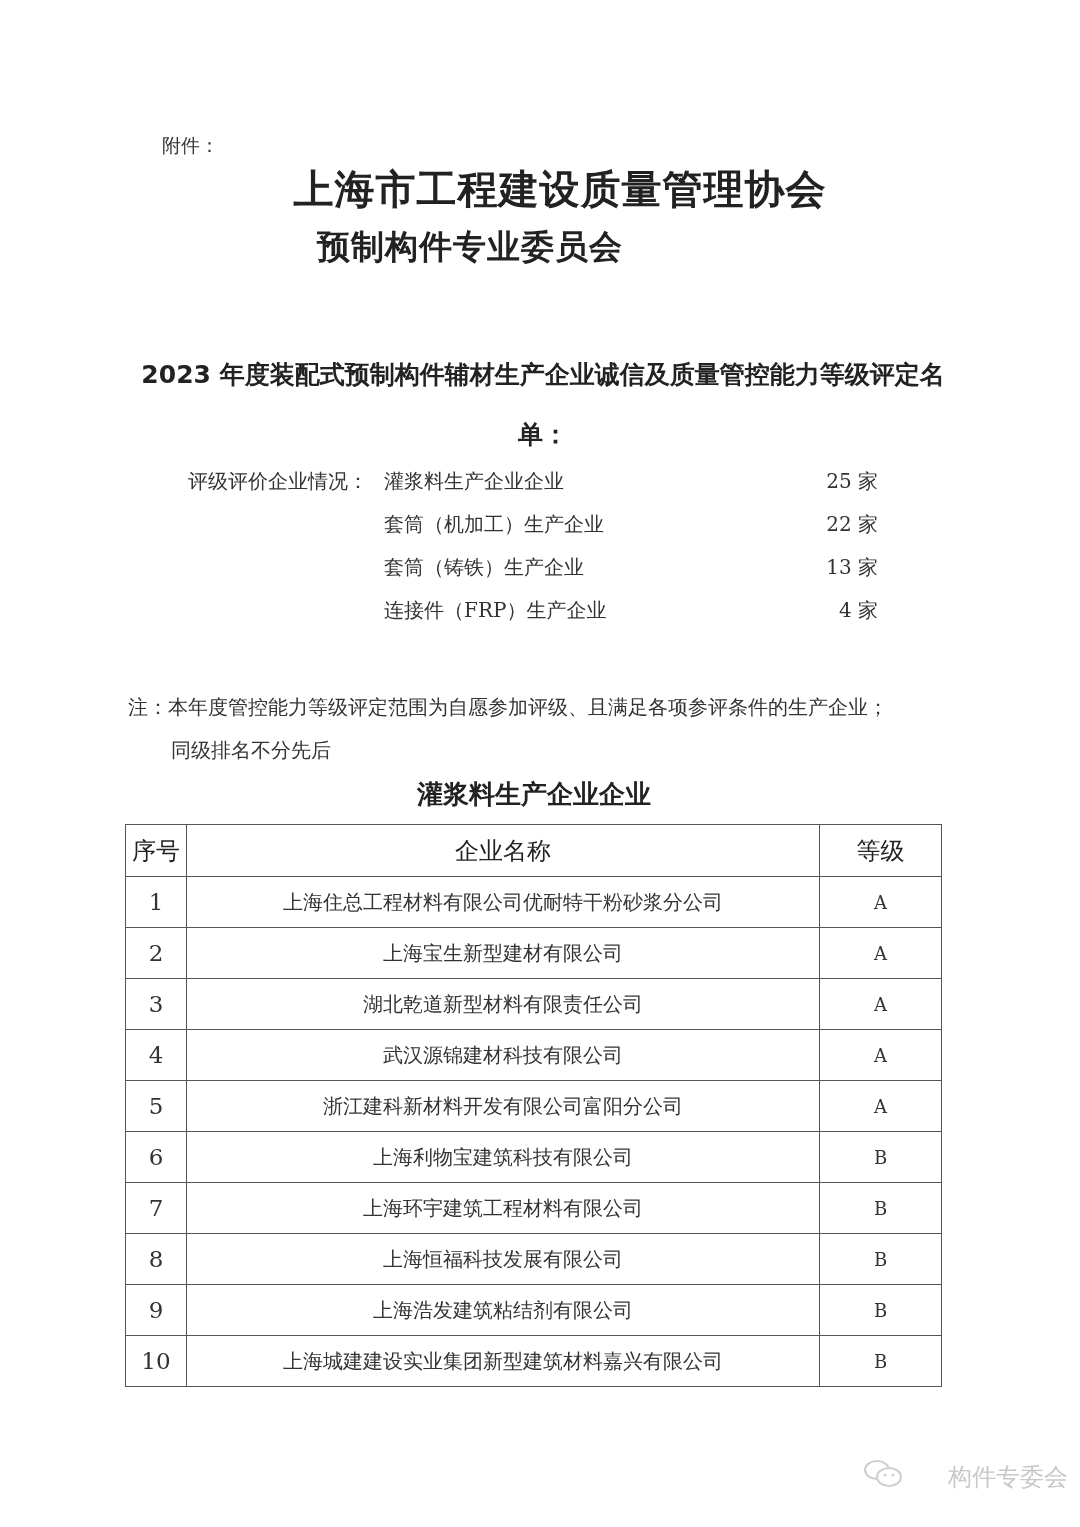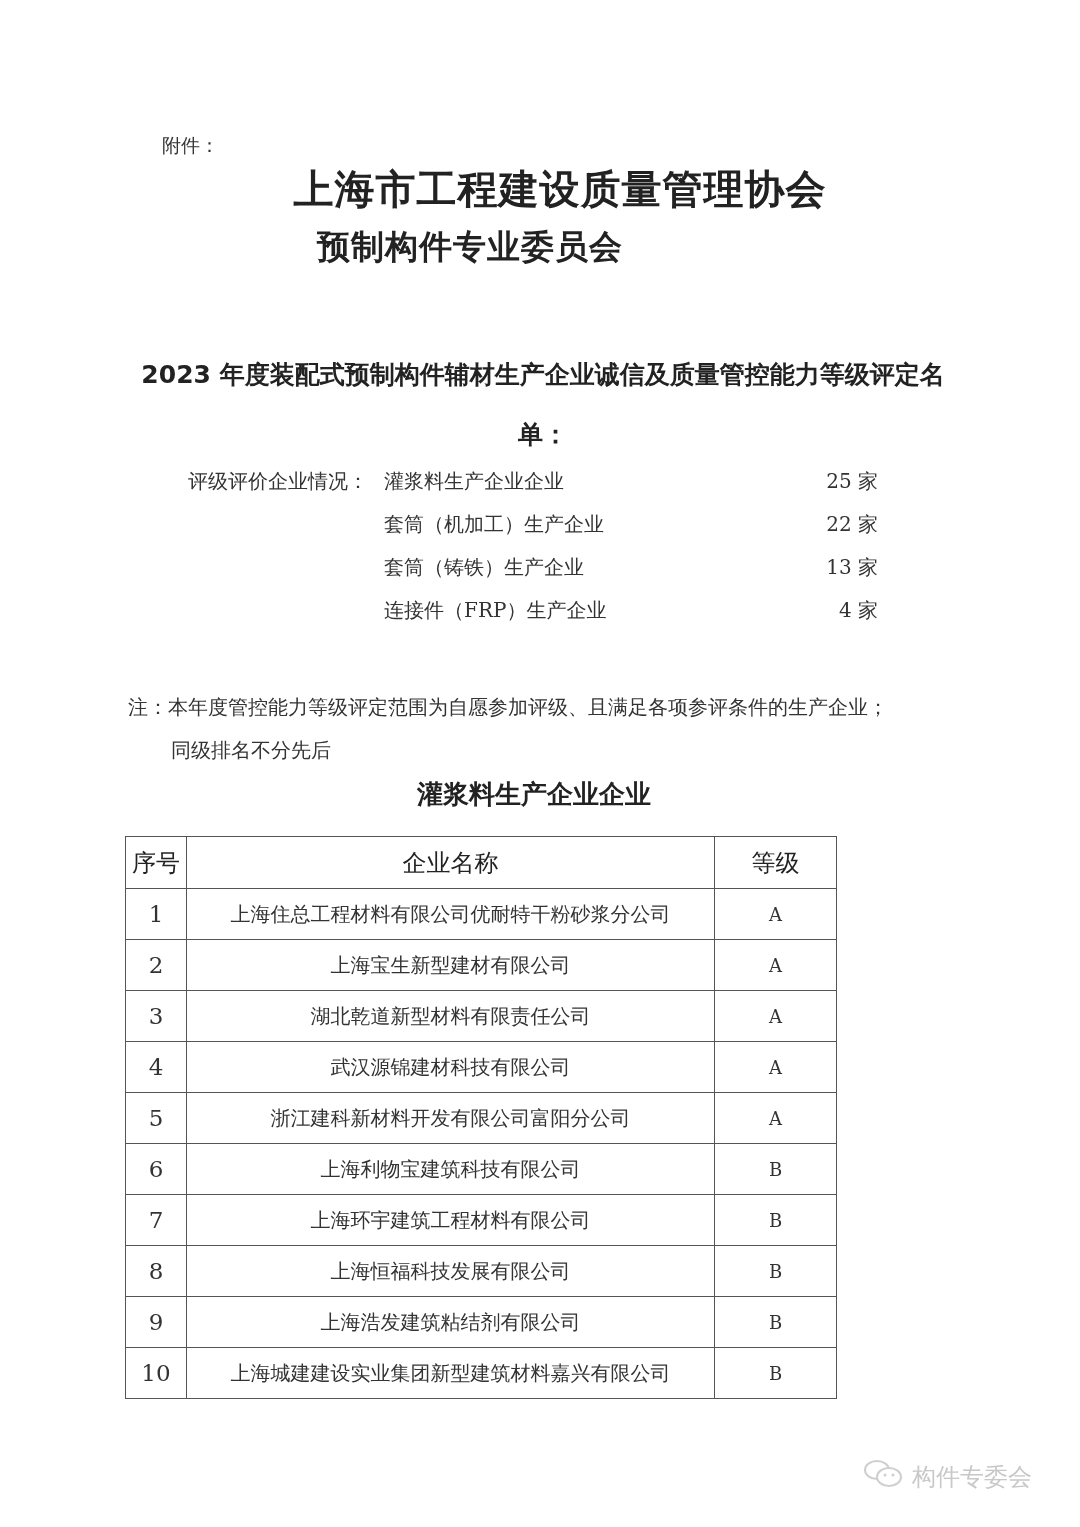--- a/index.html
+++ b/index.html
@@ -11,29 +11,29 @@
   .title2 { position: absolute; left: 0; width: 940px; top: 225px; text-align: center; font-size: 33px; font-weight: bold; color: #222; letter-spacing: 1px; }
   .subtitle { position: absolute; left: 128px; top: 345px; width: 830px; font-size: 25px; font-weight: bold; line-height: 60px; color: #222; text-align: center; }
   .summary { position: absolute; left: 188px; top: 468px; width: 700px; font-size: 20px; color: #333; }
   .summary .row { position: relative; height: 43px; }
   .summary .lead { position: absolute; left: 0; top: 0; }
   .summary .cat { position: absolute; left: 196px; top: 0; }
   .summary .cnt { position: absolute; right: 10px; top: 0; }
   .note { position: absolute; left: 128px; top: 686px; width: 830px; font-size: 20px; color: #333; line-height: 43px; }
   .note .l2 { padding-left: 43px; }
   .tabletitle { position: absolute; left: 0; width: 1068px; top: 777px; text-align: center; font-size: 26px; font-weight: bold; color: #222; }
-  table { position: absolute; left: 125px; top: 824px; width: 712px; border-collapse: collapse; margin-top: 12px; }
+  table { position: absolute; left: 125px; top: 824px; width: 817px; border-collapse: collapse; }
   td, th { border: 1.5px solid #555; text-align: center; padding: 0; }
   th { height: 51px; font-size: 24px; font-weight: normal; color: #222; }
   td { height: 50px; font-size: 20px; color: #333; }
   .c1 { width: 60px; }
   .c3 { width: 121px; }
   .num { font-size: 23px; }
   .grade { font-size: 18px; }
-  .watermark { position: absolute; left: 862px; top: 1458px; display: flex; align-items: center; color: #c8c8c8; font-size: 24px; }
+  .watermark { position: absolute; left: 862px; top: 1458px; display: flex; align-items: center; color: #c8c8c8; font-size: 24px; gap: 36px; }
   .watermark svg { margin-right: 6px; }
 </style>
 </head>
 <body>
 
 <div class="attach serif">附件：</div>
 <div class="title1 sans">上海市工程建设质量管理协会</div>
 <div class="title2 sans">预制构件专业委员会</div>
 
 <div class="subtitle sans">2023 年度装配式预制构件辅材生产企业诚信及质量管控能力等级评定名单：</div>

